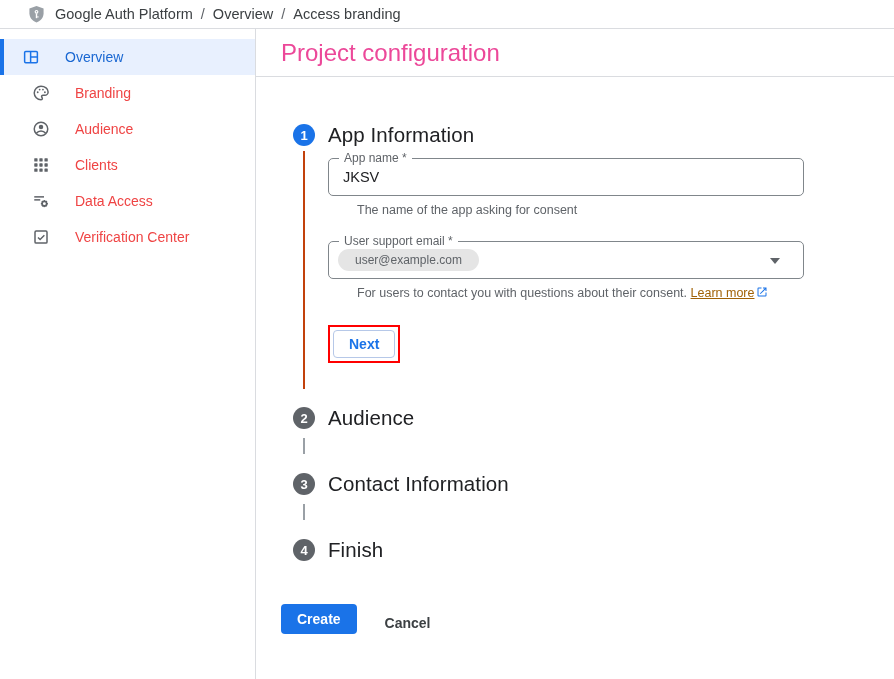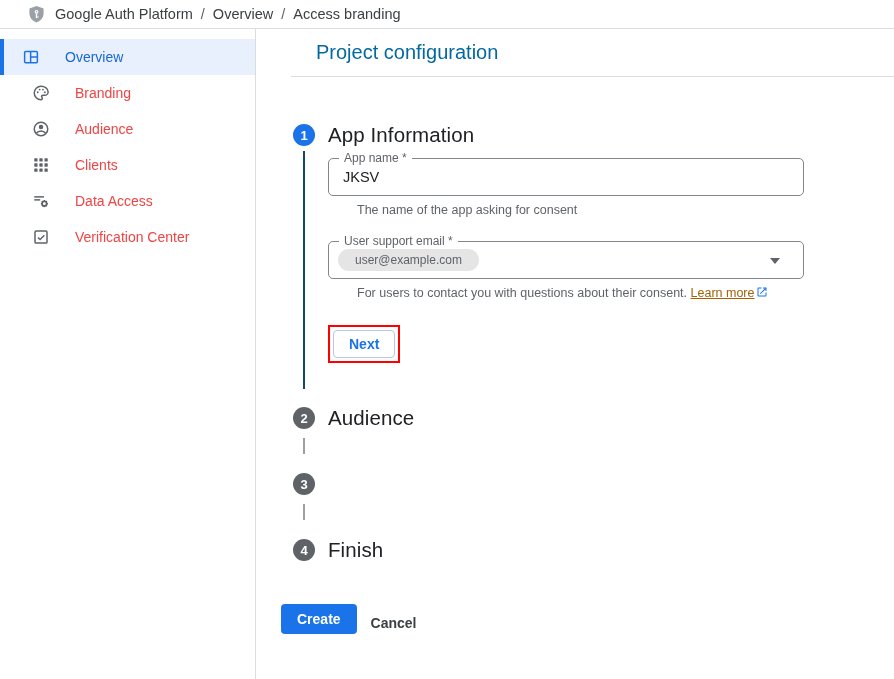--- a/index.html
+++ b/index.html
@@ -21,31 +21,31 @@
   .nav-item { height:36px; display:flex; align-items:center; gap:25px;
               padding-left:32px; font-size:14px; color:#ef4444; cursor:pointer; }
   .nav-item .nicon { width:18px; height:18px; color:#5f6368; flex:none; display:flex; }
   .nav-item .nicon svg { width:18px; height:18px; }
   .nav-item.selected { background:#e8f0fe; color:#1967d2; border-left:4px solid #1a73e8; padding-left:18px; }
   .nav-item.selected .nicon { color:#1a73e8; }
 
   
   .main { flex:1; background:#fff; }
   .main-header { height:48px; display:flex; align-items:center; padding-left:25px;
-                 border-bottom:1px solid #dadce0; font-size:20px; color:#0369a1;margin-left:35px; }
+                 border-bottom:1px solid #dadce0; font-size:24px; color:#ec4899; }
   .content { padding:46px 0 0 25px; }
 
   
   .stepper { margin-left:12px; }
   .step-row { display:flex; align-items:center; gap:13px; height:24px; }
   .step-circle { width:22px; height:22px; border-radius:50%; background:#5f6368; color:#fff;
                  font-size:13px; font-weight:bold; display:flex; align-items:center; justify-content:center; flex:none; }
   .step-row.active .step-circle { background:#1a73e8; }
   .step-title { font-size:20.5px; color:#202124; letter-spacing:0.1px; }
-  .step-body { margin:4px 0 0 10px; border-left:2px solid #0c4a6e; padding:7px 0 26px 23px; }
+  .step-body { margin:4px 0 0 10px; border-left:2px solid #c2410c; padding:7px 0 26px 23px; }
   .step-connector { width:2px; height:16px; background:#9aa0a6; margin:8px 0 18px 10px; }
 
   
   .mdc-field { position:relative; width:476px; height:38px; border:1px solid #80868b;
                border-radius:5px; background:#fff; display:flex; align-items:center; }
   .flabel { position:absolute; top:-7px; left:10px; background:#fff; padding:0 5px;
             font-size:12px; line-height:13px; color:#5f6368; white-space:nowrap; }
   .fvalue-input { border:none; outline:none; background:transparent; padding-left:14px;
                   font-family:"Liberation Sans", sans-serif; font-size:14.5px; color:#202124; width:430px; }
   .helper { margin:7px 0 0 29px; font-size:12.5px; color:#5f6368; }
@@ -56,21 +56,21 @@
            border-left:5.5px solid transparent; border-right:5.5px solid transparent;
            border-top:6px solid #5f6368; cursor:pointer; }
   .learn-link { color:#a16207; text-decoration:underline; cursor:pointer; }
   .ext-icon { display:inline-block; vertical-align:-1px; margin-left:2px; }
 
   
   .next-annotation { display:inline-block; margin-top:24px; border:2px solid #ff0000; padding:3px; }
   .next-btn { display:inline-block; height:28px; line-height:26px; padding:0 15px; background:#fff;
               border:1px solid #b6c8e8; border-radius:4px; color:#1a73e8; font-size:14px;
               font-weight:bold; font-family:"Liberation Sans", sans-serif; cursor:pointer; }
-  .actions { display:flex; align-items:center; gap:14px; margin-top:42px; }
+  .actions { display:flex; align-items:center; gap:28px; margin-top:42px; }
   .create-btn { height:30px; padding:0 16px; background:#1a73e8; border:none; border-radius:4px;
                 color:#fff; font-size:14px; font-weight:bold; font-family:"Liberation Sans", sans-serif; cursor:pointer; }
   .cancel-btn { background:none; border:none; color:#3c4043; font-size:14px; font-weight:bold;
                 font-family:"Liberation Sans", sans-serif; cursor:pointer;margin-top:8px; }
 </style>
 </head>
 <body>
 
 <div class="topbar">
   <span style="display:flex;">
@@ -220,20 +220,21 @@
         </div>
 
         <div class="step-row" style="margin-top:17px;">
           <span class="step-circle">2</span>
           <span class="step-title">Audience</span>
         </div>
         <div class="step-connector"></div>
 
         <div class="step-row">
           <span class="step-circle">3</span>
+          <span class="step-title">Contact Information</span>
         </div>
         <div class="step-connector"></div>
 
         <div class="step-row">
           <span class="step-circle">4</span>
           <span class="step-title">Finish</span>
         </div>
       </div>
 
       <div class="actions">

